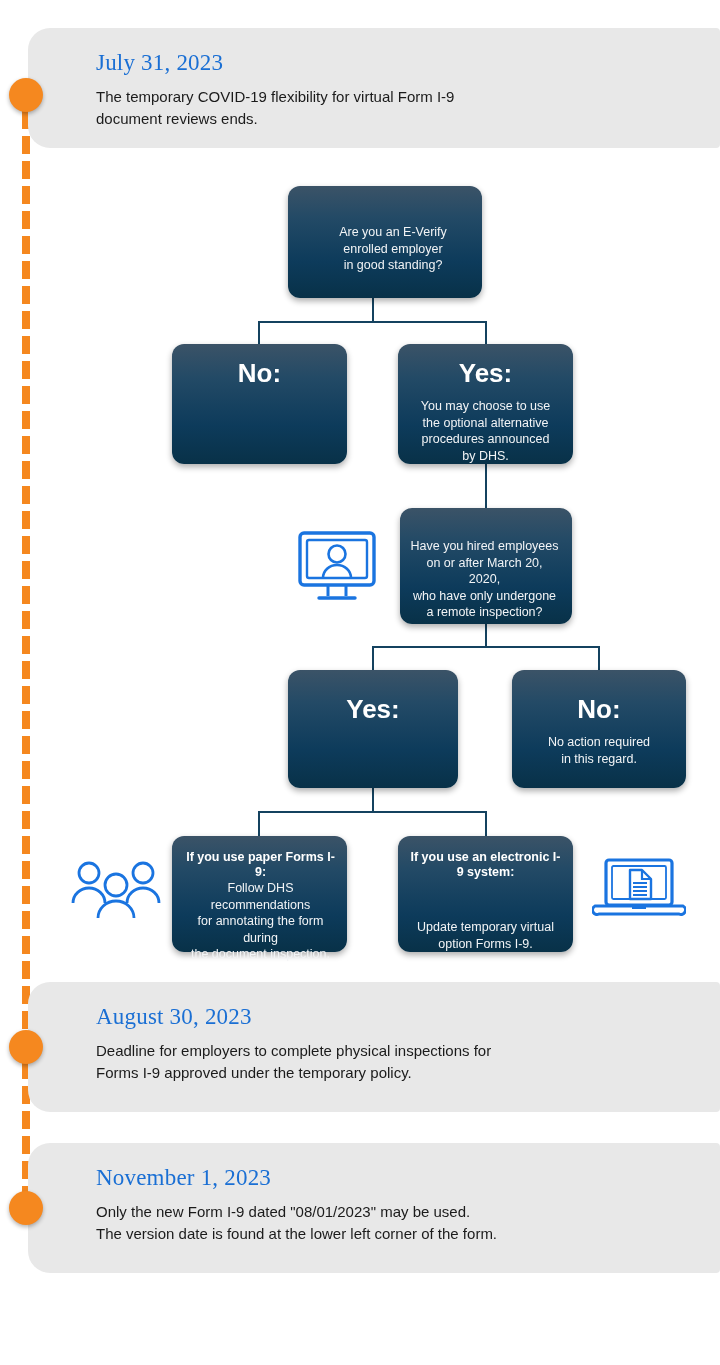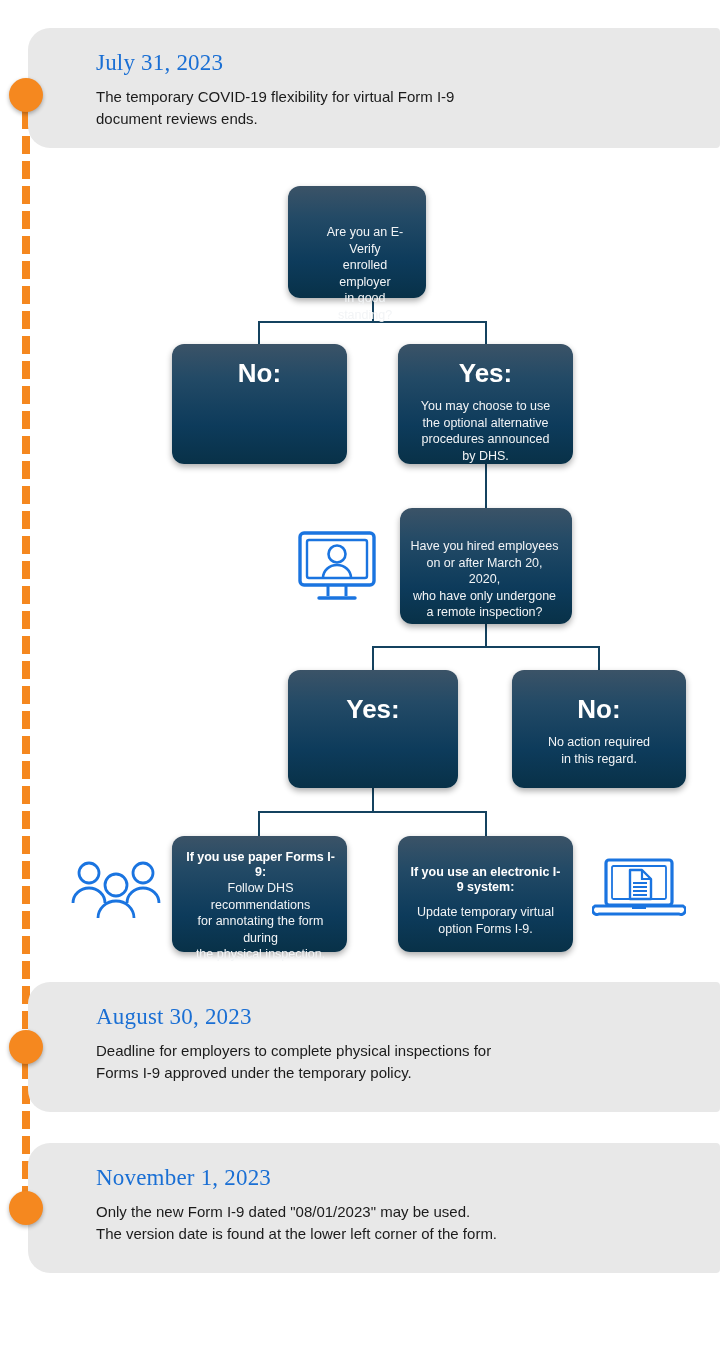--- a/index.html
+++ b/index.html
@@ -109,21 +109,21 @@
   }
   .node-text {
     font-size: 12.5px;
     line-height: 1.32;
     color: #f2f4f6;
     white-space: pre-line;
   }
 
   
   #node-q1 {
-    left: 288px; top: 186px; width: 138px; height: 112px;
+    left: 288px; top: 186px; width: 194px; height: 112px;
     justify-content: flex-start; padding: 38px 12px 0 28px;
   }
   #node-no1 {
     left: 172px; top: 344px; width: 175px; height: 120px;
     justify-content: flex-start; padding: 14px 11px 0 11px;
   }
   #node-yes1 {
     left: 398px; top: 344px; width: 175px; height: 120px;
     justify-content: flex-start; padding: 14px 11px 0 11px;
   }
@@ -138,21 +138,21 @@
   #node-no2 {
     left: 512px; top: 670px; width: 174px; height: 118px;
     justify-content: flex-start; padding: 24px 12px 0 12px;
   }
   #node-paper {
     left: 172px; top: 836px; width: 175px; height: 116px;
     justify-content: flex-start; padding: 14px 7px 0 9px;
   }
   #node-electronic {
     left: 398px; top: 836px; width: 175px; height: 116px;
-    justify-content: center; padding: 14px 11px 0 11px;
+    justify-content: space-between; padding: 14px 11px 0 11px;
   }
   .node-gap { height: 9px; }
 
   
   .conn {
     position: absolute;
     background: #14425f;
     z-index: 2;
   }
   .conn-v { width: 2px; }
@@ -270,21 +270,21 @@
       <circle cx="46" cy="27" r="11" stroke="#1a74e0" stroke-width="2.8" fill="#ffffff"></circle>
       <path d="M28 60 a18 17 0 0 1 36 0" stroke="#1a74e0" stroke-width="2.8" fill="#ffffff"></path>
     </svg>
   </div>
 
   <div class="flow-node" id="node-paper">
     <div class="node-heading small">If you use paper Forms I-9:</div>
     <div class="node-gap"></div>
     <div class="node-text">Follow DHS recommendations
 for annotating the form during
-the physical inspection.</div>
+the document inspection.</div>
   </div>
 
   <div class="flow-node" id="node-electronic">
     <div class="node-heading small">If you use an
 electronic I-9 system:</div>
     <div class="node-gap"></div>
     <div class="node-text">Update temporary virtual
 option Forms I-9.</div>
   </div>
 

